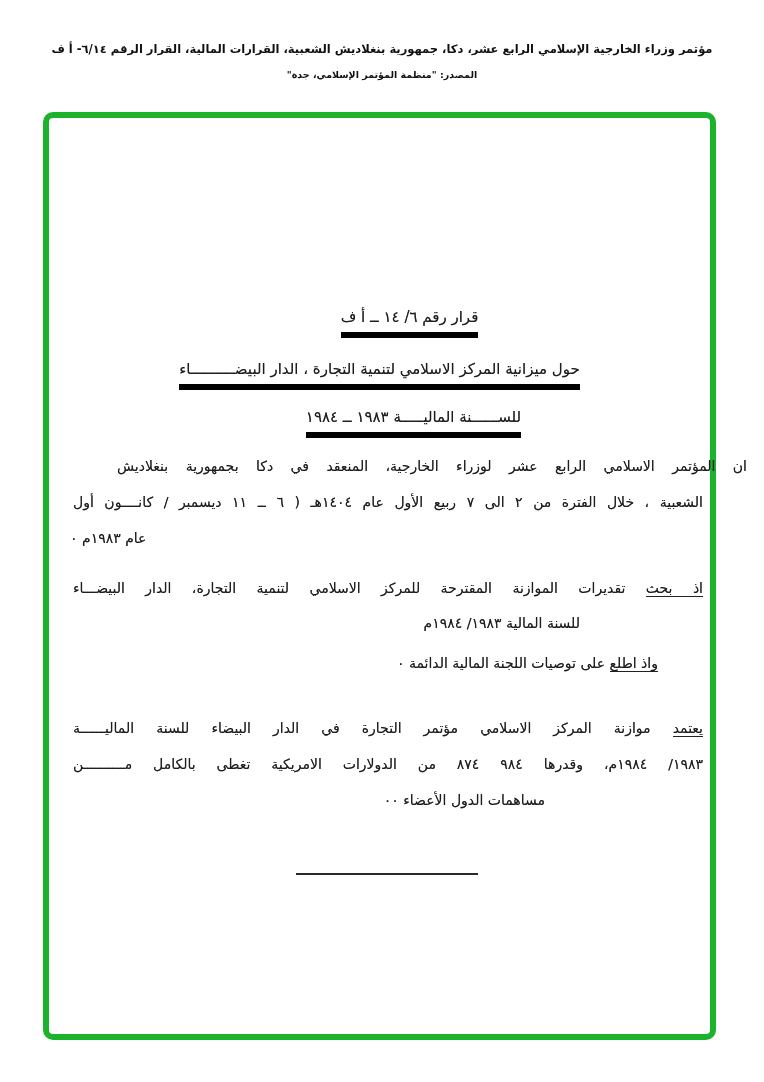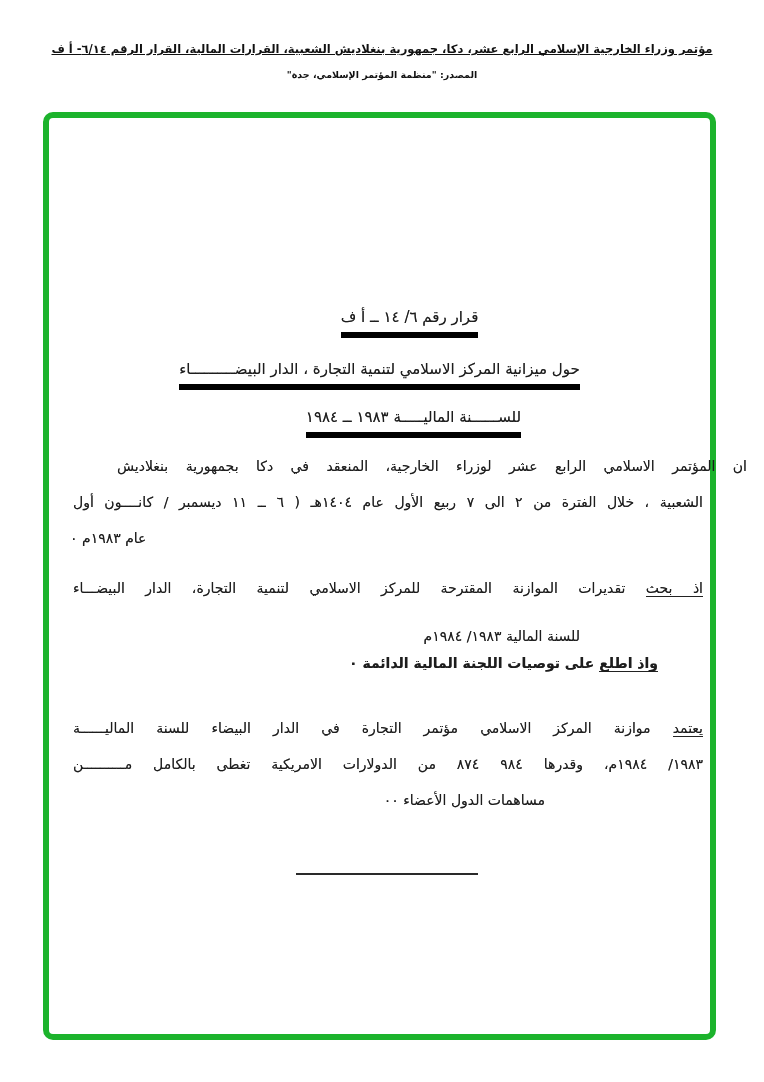--- a/index.html
+++ b/index.html
@@ -10,21 +10,21 @@
     overflow:hidden;
     font-family:"DejaVu Sans",sans-serif;
     color:#1c1c1c;
   }
   
   .hdr{
     position:absolute;left:0;width:764px;
     text-align:center;font-weight:bold;color:#111;
     direction:rtl;white-space:nowrap;
   }
-  .hdr1{top:42px;font-size:11.5px;letter-spacing:0;text-decoration:underline;}
+  .hdr1{top:42px;font-size:11.5px;letter-spacing:0;}
   .hdr2{top:69px;font-size:9.5px;}
   
   .frame{
     position:absolute;left:43px;top:112px;
     width:673px;height:928px;
     box-sizing:border-box;
     border:6px solid #1cb32c;
     border-radius:10px;
     background:transparent;
   }
@@ -44,22 +44,22 @@
     text-align-last:center;}
   .ul{border-bottom:6px solid #000000;padding-bottom:6px;}
   .ul-thin{border-bottom:1.5px solid #222;}
   .title-line{top:308px;font-size:15px;transform:translateX(30px);}
   .subtitle1{top:360px;font-size:15px;}
   .subtitle2{top:396px;font-size:15px;transform:translateX(34px);margin-top:12px;}
   .p1l1{top:458px;margin-left:44px;}
   .p1l2{top:494px;}
   .p1l3{top:530px;left:70px;}
   .p2l1{top:580px;}
-  .p2l2{top:628px;right:184px;}
-  .p3l1{top:655px;right:106px;font-weight:bold;}
+  .p2l2{top:615px;right:184px;}
+  .p3l1{top:655px;right:106px;}
   .p4l1{top:720px;}
   .p4l2{top:756px;}
   .p4l3{top:792px;right:219px;}
   .divider{
     position:absolute;top:873px;left:296px;
     width:182px;height:2px;background:#2a2a2a;
   }
 </style>
 </head>
 <body>

